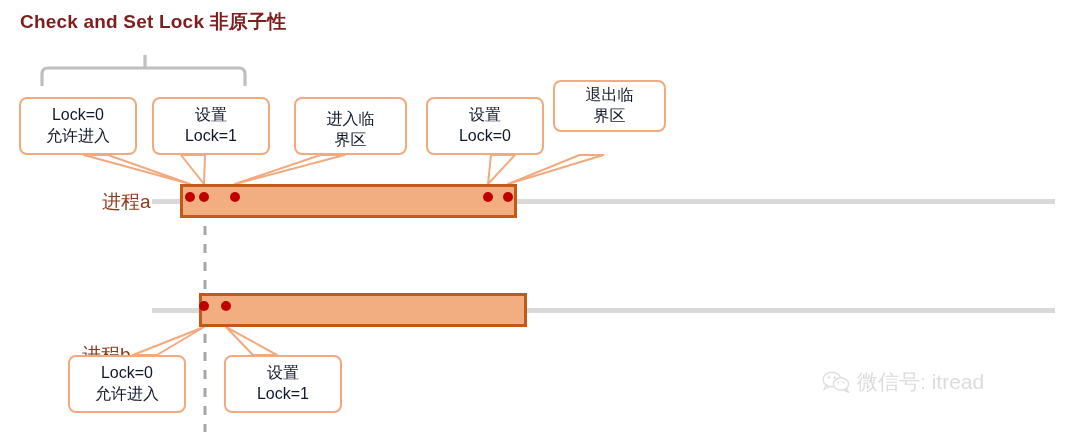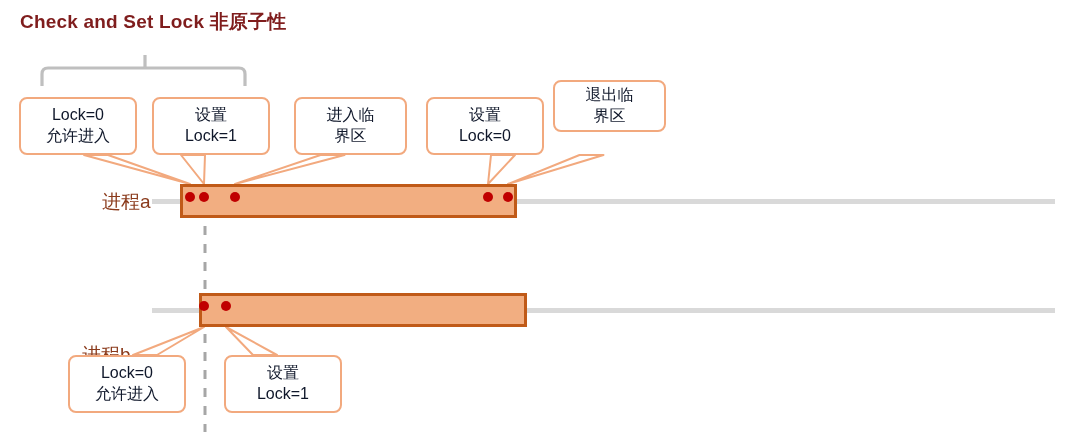--- a/index.html
+++ b/index.html
@@ -130,21 +130,21 @@
 
   <div id="callouts-root">
       <div class="callout" style="left: 19px; top: 97px; width: 118px; height: 58px;">
         <span class="ln">Lock=0</span>
         <span class="ln">允许进入</span>
       </div>
       <div class="callout" style="left: 152px; top: 97px; width: 118px; height: 58px;">
         <span class="ln">设置</span>
         <span class="ln">Lock=1</span>
       </div>
-      <div class="callout" style="left: 294px; top: 97px; width: 113px; height: 58px;">
+      <div class="callout" style="left: 294px; top: 97px; width: 113px; height: 58px; justify-content: flex-end;">
         <span class="ln">进入临</span>
         <span class="ln">界区</span>
       </div>
       <div class="callout" style="left: 426px; top: 97px; width: 118px; height: 58px;">
         <span class="ln">设置</span>
         <span class="ln">Lock=0</span>
       </div>
       <div class="callout" style="left: 553px; top: 80px; width: 113px; height: 52px;">
         <span class="ln">退出临</span>
         <span class="ln">界区</span>
@@ -152,14 +152,27 @@
       <div class="callout" style="left: 68px; top: 355px; width: 118px; height: 58px;">
         <span class="ln">Lock=0</span>
         <span class="ln">允许进入</span>
       </div>
       <div class="callout" style="left: 224px; top: 355px; width: 118px; height: 58px;">
         <span class="ln">设置</span>
         <span class="ln">Lock=1</span>
       </div>
     </div>
 
+  <div class="watermark" id="watermark" style="left: 822px; top: 368px;">
+    <svg width="28" height="22" viewBox="0 0 28 22">
+      <ellipse cx="10" cy="8.5" rx="9" ry="7.2" fill="none" stroke="#DFDFDF" stroke-width="1.4"></ellipse>
+      <path d="M4 14 L2.2 18.4 L6.6 16.2 Z" fill="none" stroke="#DFDFDF" stroke-width="1.4"></path>
+      <circle cx="7" cy="6.5" r="1.2" fill="#DFDFDF"></circle>
+      <circle cx="12.6" cy="6.5" r="1.2" fill="#DFDFDF"></circle>
+      <ellipse cx="19" cy="13" rx="7.6" ry="6.2" fill="#ffffff" stroke="#DFDFDF" stroke-width="1.4"></ellipse>
+      <path d="M24.6 17.6 L26.4 21.2 L22.4 19.4 Z" fill="none" stroke="#DFDFDF" stroke-width="1.4"></path>
+      <circle cx="16.4" cy="11.6" r="1.05" fill="#DFDFDF"></circle>
+      <circle cx="21.4" cy="11.6" r="1.05" fill="#DFDFDF"></circle>
+    </svg>
+    <span class="wm-text">微信号: itread</span>
+  </div>
 
 </div>
 
 </body></html>

